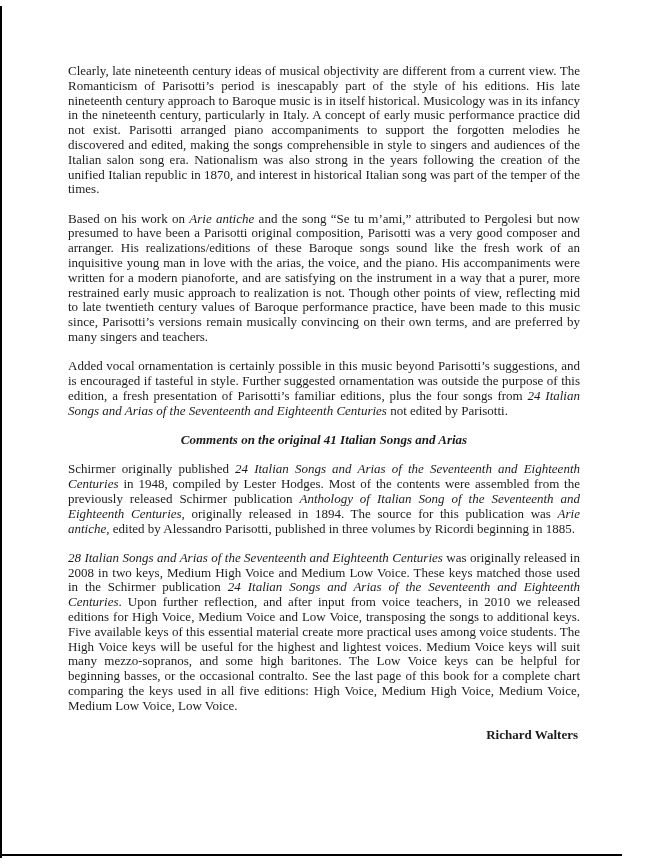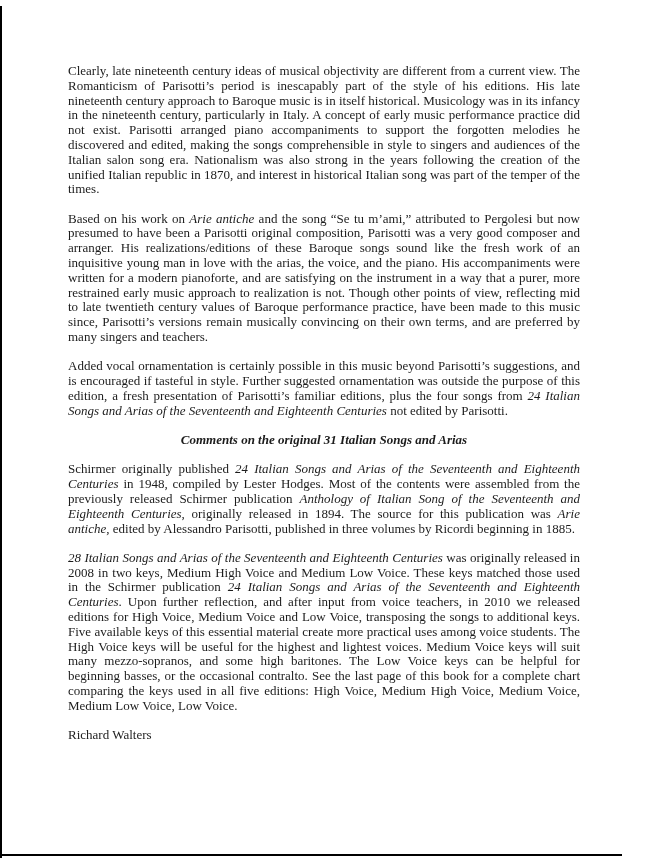--- a/index.html
+++ b/index.html
@@ -33,39 +33,40 @@
     text-align: justify;
   }
   .content p { margin: 0 0 14.5px 0; }
   .heading {
     text-align: center;
     font-weight: bold;
     font-style: italic;
     margin: 0 0 14.5px 0;
   }
   .signature {
-    text-align: left;
+    text-align: right;
     margin-top: 14.5px;
     padding-right: 2px;
+    font-weight: bold;
   }
 </style>
 </head>
 <body>
 
 <div class="page">
   <div class="scan-edge-left"></div>
   <div class="scan-edge-bottom"></div>
 
   <div class="content">
     <p><span>Clearly, late nineteenth century ideas of musical objectivity are different from a current view. The Romanticism of Parisotti’s period is inescapably part of the style of his editions. His late nineteenth century approach to Baroque music is in itself historical. Musicology was in its infancy in the nineteenth century, particularly in Italy. A concept of early music performance practice did not exist. Parisotti arranged piano accompaniments to support the forgotten melodies he discovered and edited, making the songs comprehensible in style to singers and audiences of the Italian salon song era. Nationalism was also strong in the years following the creation of the unified Italian republic in 1870, and interest in historical Italian song was part of the temper of the times.</span></p>
     <p><span>Based on his work on </span><span style="font-style: italic;">Arie antiche</span><span> and the song “Se tu m’ami,” attributed to Pergolesi but now presumed to have been a Parisotti original composition, Parisotti was a very good composer and arranger. His realizations/editions of these Baroque songs sound like the fresh work of an inquisitive young man in love with the arias, the voice, and the piano. His accompaniments were written for a modern pianoforte, and are satisfying on the instrument in a way that a purer, more restrained early music approach to realization is not. Though other points of view, reflecting mid to late twentieth century values of Baroque performance practice, have been made to this music since, Parisotti’s versions remain musically convincing on their own terms, and are preferred by many singers and teachers.</span></p>
     <p><span>Added vocal ornamentation is certainly possible in this music beyond Parisotti’s suggestions, and is encouraged if tasteful in style. Further suggested ornamentation was outside the purpose of this edition, a fresh presentation of Parisotti’s familiar editions, plus the four songs from </span><span style="font-style: italic;">24 Italian Songs and Arias of the Seventeenth and Eighteenth Centuries</span><span> not edited by Parisotti.</span></p>
 
     <div class="heading">
-      <div>Comments on the original 31 Italian Songs and Arias</div>
+      <div>Comments on the original 41 Italian Songs and Arias</div>
     </div>
 
     <p><span>Schirmer originally published </span><span style="font-style: italic;">24 Italian Songs and Arias of the Seventeenth and Eighteenth Centuries</span><span> in 1948, compiled by Lester Hodges. Most of the contents were assembled from the previously released Schirmer publication </span><span style="font-style: italic;">Anthology of Italian Song of the Seventeenth and Eighteenth Centuries</span><span>, originally released in 1894. The source for this publication was </span><span style="font-style: italic;">Arie antiche</span><span>, edited by Alessandro Parisotti, published in three volumes by Ricordi beginning in 1885.</span></p>
     <p><span style="font-style: italic;">28 Italian Songs and Arias of the Seventeenth and Eighteenth Centuries</span><span> was originally released in 2008 in two keys, Medium High Voice and Medium Low Voice. These keys matched those used in the Schirmer publication </span><span style="font-style: italic;">24 Italian Songs and Arias of the Seventeenth and Eighteenth Centuries</span><span>. Upon further reflection, and after input from voice teachers, in 2010 we released editions for High Voice, Medium Voice and Low Voice, transposing the songs to additional keys. Five available keys of this essential material create more practical uses among voice students. The High Voice keys will be useful for the highest and lightest voices. Medium Voice keys will suit many mezzo-sopranos, and some high baritones. The Low Voice keys can be helpful for beginning basses, or the occasional contralto. See the last page of this book for a complete chart comparing the keys used in all five editions: High Voice, Medium High Voice, Medium Voice, Medium Low Voice, Low Voice.</span></p>
 
     <div class="signature">
       <div>Richard Walters</div>
     </div>
   </div>
 </div>

